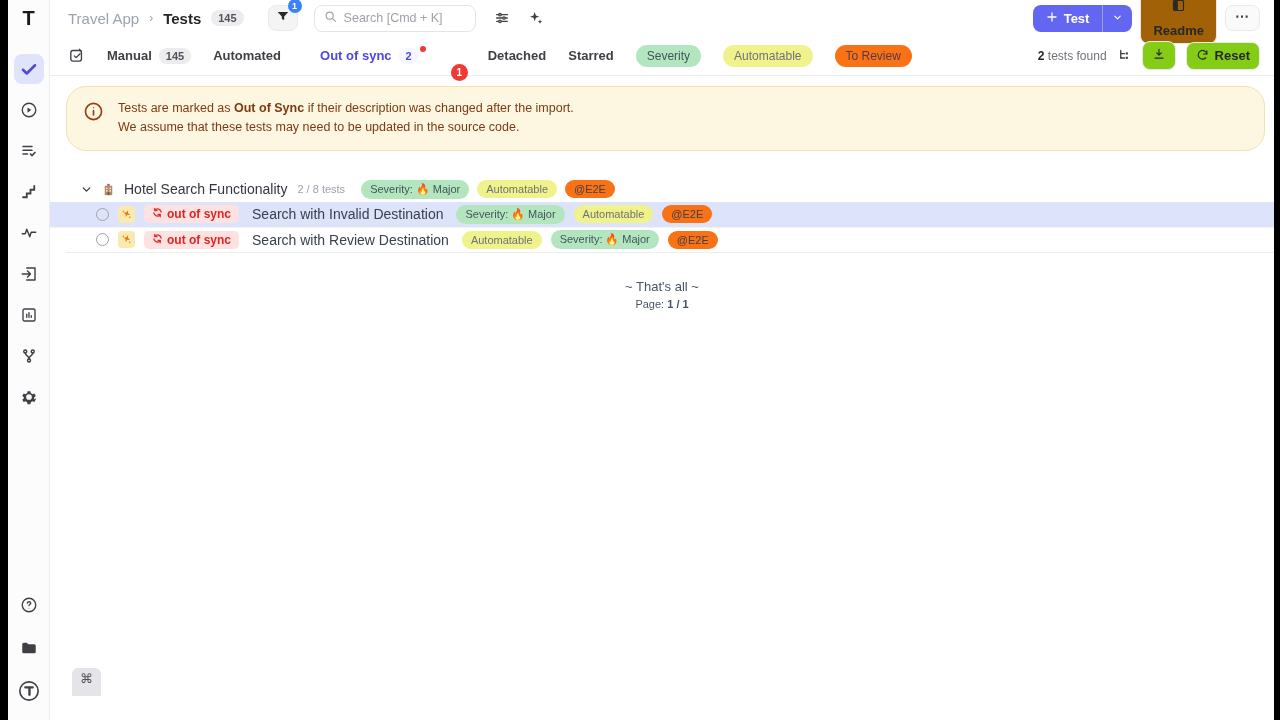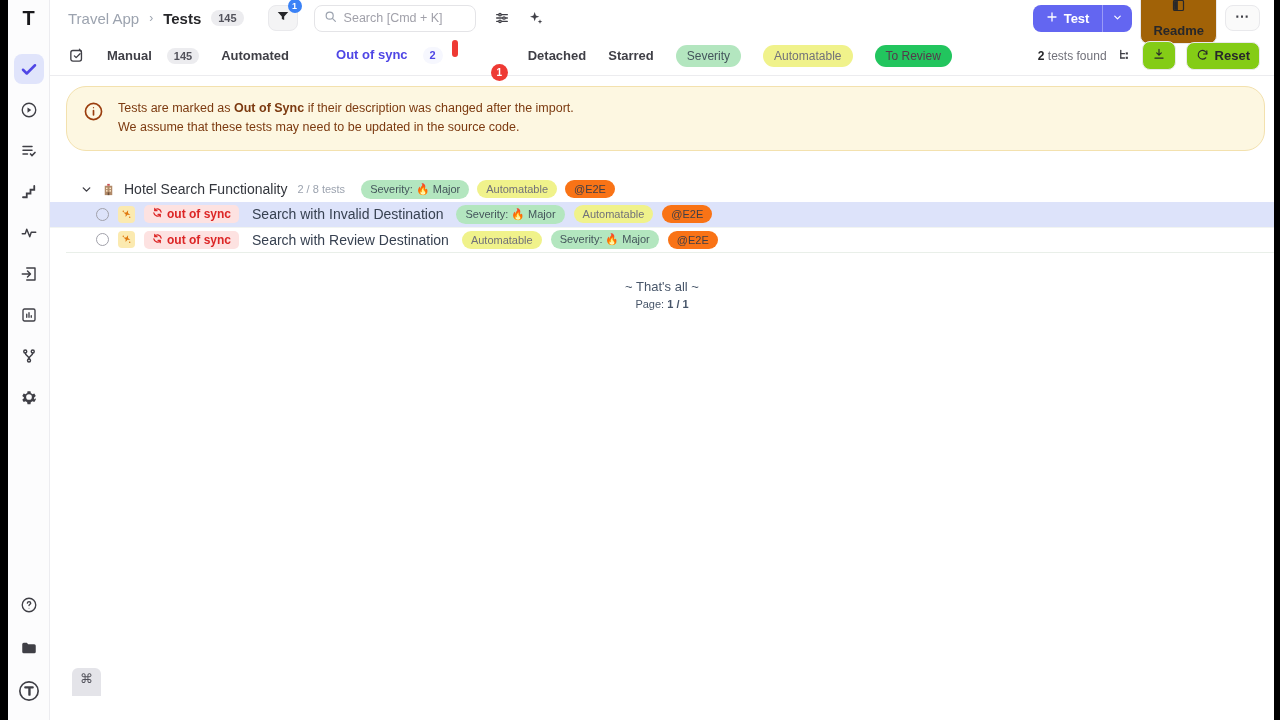--- a/index.html
+++ b/index.html
@@ -35,33 +35,33 @@
   .hdr-right { margin-left:auto; display:flex; align-items:center; gap:8px; }
   .btn-test { display:flex; align-items:center; background:#6366f1; border-radius:8px; color:#fff; font-size:13px; font-weight:600; overflow:hidden; cursor:pointer; }
   .btn-test .bt-main { display:flex; align-items:center; gap:6px; padding:6px 13px; }
   .btn-test .bt-arrow { padding:6px 9px; border-left:1px solid rgba(255,255,255,.35); display:flex; align-items:center; }
   .btn-plain { display:flex; align-items:center; gap:7px; background:#a16207; border:1px solid #e9e9ec; border-radius:8px; padding:5px 12px; font-size:13px; font-weight:600; color:#27272a; cursor:pointer;flex-direction:column; }
   .btn-more { background:#fafafa; border:1px solid #e9e9ec; border-radius:8px; padding:3px 9px 7px; font-size:14px; font-weight:700; color:#3f3f46; letter-spacing:1px; cursor:pointer; line-height:1; }
 
   
   .tabsrow { height:40px; display:flex; align-items:center; border-bottom:1px solid #ececef; padding:0 14px 0 18px; gap:22px; font-size:13px; }
   .bulk-icon { color:#3f3f46; display:flex; cursor:pointer; }
-  .tab { display:flex; gap:15px; color:#3f3f46; font-weight:600; cursor:pointer; white-space:nowrap; }
+  .tab { display:flex; align-items:center; gap:7px; color:#3f3f46; font-weight:600; cursor:pointer; white-space:nowrap; }
   .tab.active-wrap { position:relative; padding:5px 10px; }
   .tab-active-bg { position:absolute; inset:0; background:#e3e7fc; border-radius:7px; z-index:0; }
   .tab.active-wrap > * { position:relative; z-index:1; }
   .tab.active-wrap { color:#4f46e5; }
   .tab .tab-count { background:#ececef; color:#52525b; font-size:11px; font-weight:700; border-radius:9px; padding:2px 7px; }
   .tab.active-wrap .tab-count { background:#f6f7fe; color:#4f46e5; }
   .annot-rect { position:absolute; left:-6px; top:-7px; right:-6px; bottom:-8px; border:3px solid #ee3a34; border-radius:6px; z-index:2; pointer-events:none; }
   .annot-num { position:absolute; right:-12px; bottom:-17px; width:17px; height:17px; background:#ee3a34; border-radius:50%; color:#fff; font-size:10px; font-weight:700; display:flex; align-items:center; justify-content:center; z-index:3; pointer-events:none; }
   .pill { border-radius:12px; padding:4px 11px; font-size:12px; font-weight:500; cursor:pointer; white-space:nowrap; }
   .pill[data-color="green"] { background:#b3e6bf; color:#44555b; }
   .pill[data-color="yellow"] { background:#f0f28b; color:#71717a; }
-  .pill[data-color="pink"]  { background:#22c55e; color:#553a4b; }
+  .pill[data-color="pink"]  { background:#f97316; color:#553a4b; }
   .pill[data-color="gray"]  { background:#f97316; color:#3f3f46; }
   .pill.sm { font-size:11px; padding:3px 9px; border-radius:10px; cursor:default; }
   .tabs-right { margin-left:auto; display:flex; align-items:center; gap:10px; }
   .found { font-size:12px; color:#71717a; white-space:nowrap; }
   .found b { color:#27272a; font-weight:700; }
   .tool-icon { color:#3f3f46; cursor:pointer; display:flex; }
   .mini-btn { background:#84cc16; border:1px solid #e9e9ec; border-radius:8px; padding:5px 9px; display:flex; align-items:center; gap:6px; color:#27272a; font-size:13px; font-weight:600; cursor:pointer; }
 
   
   .banner { margin:10px 9px 0 16px; background:#fdf7e1; border:1px solid #f3e1ae; border-radius:20px; padding:12px 16px; display:flex; gap:14px; align-items:flex-start; }

